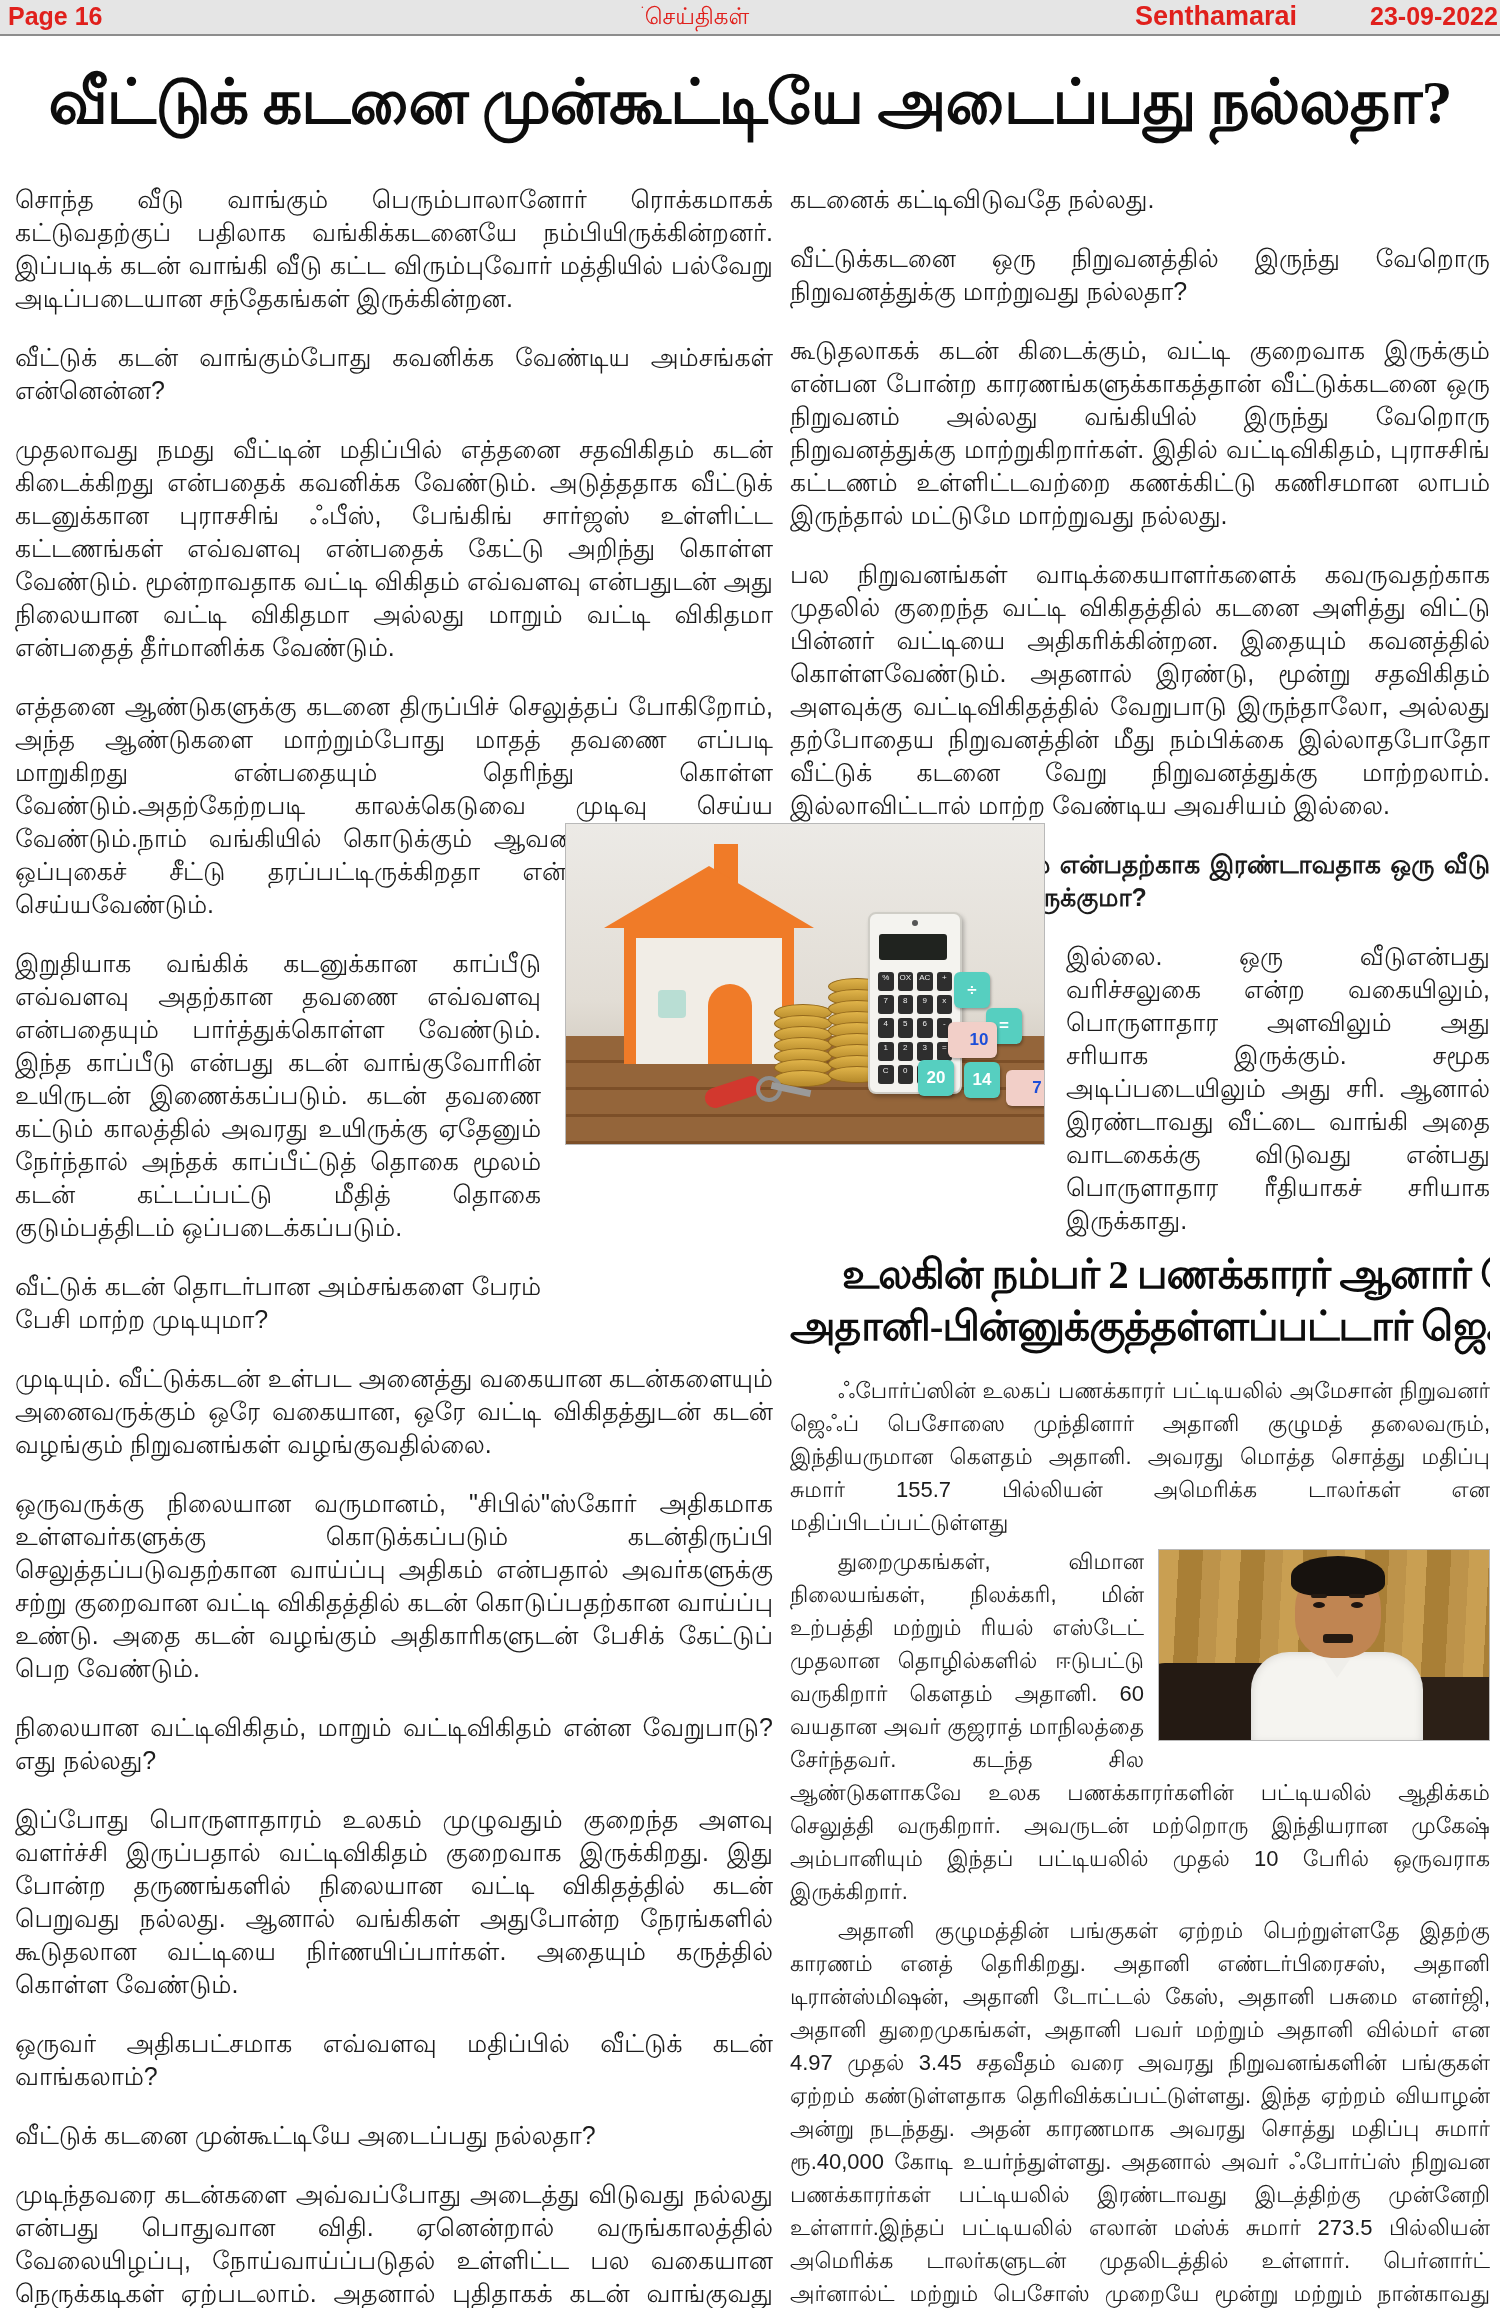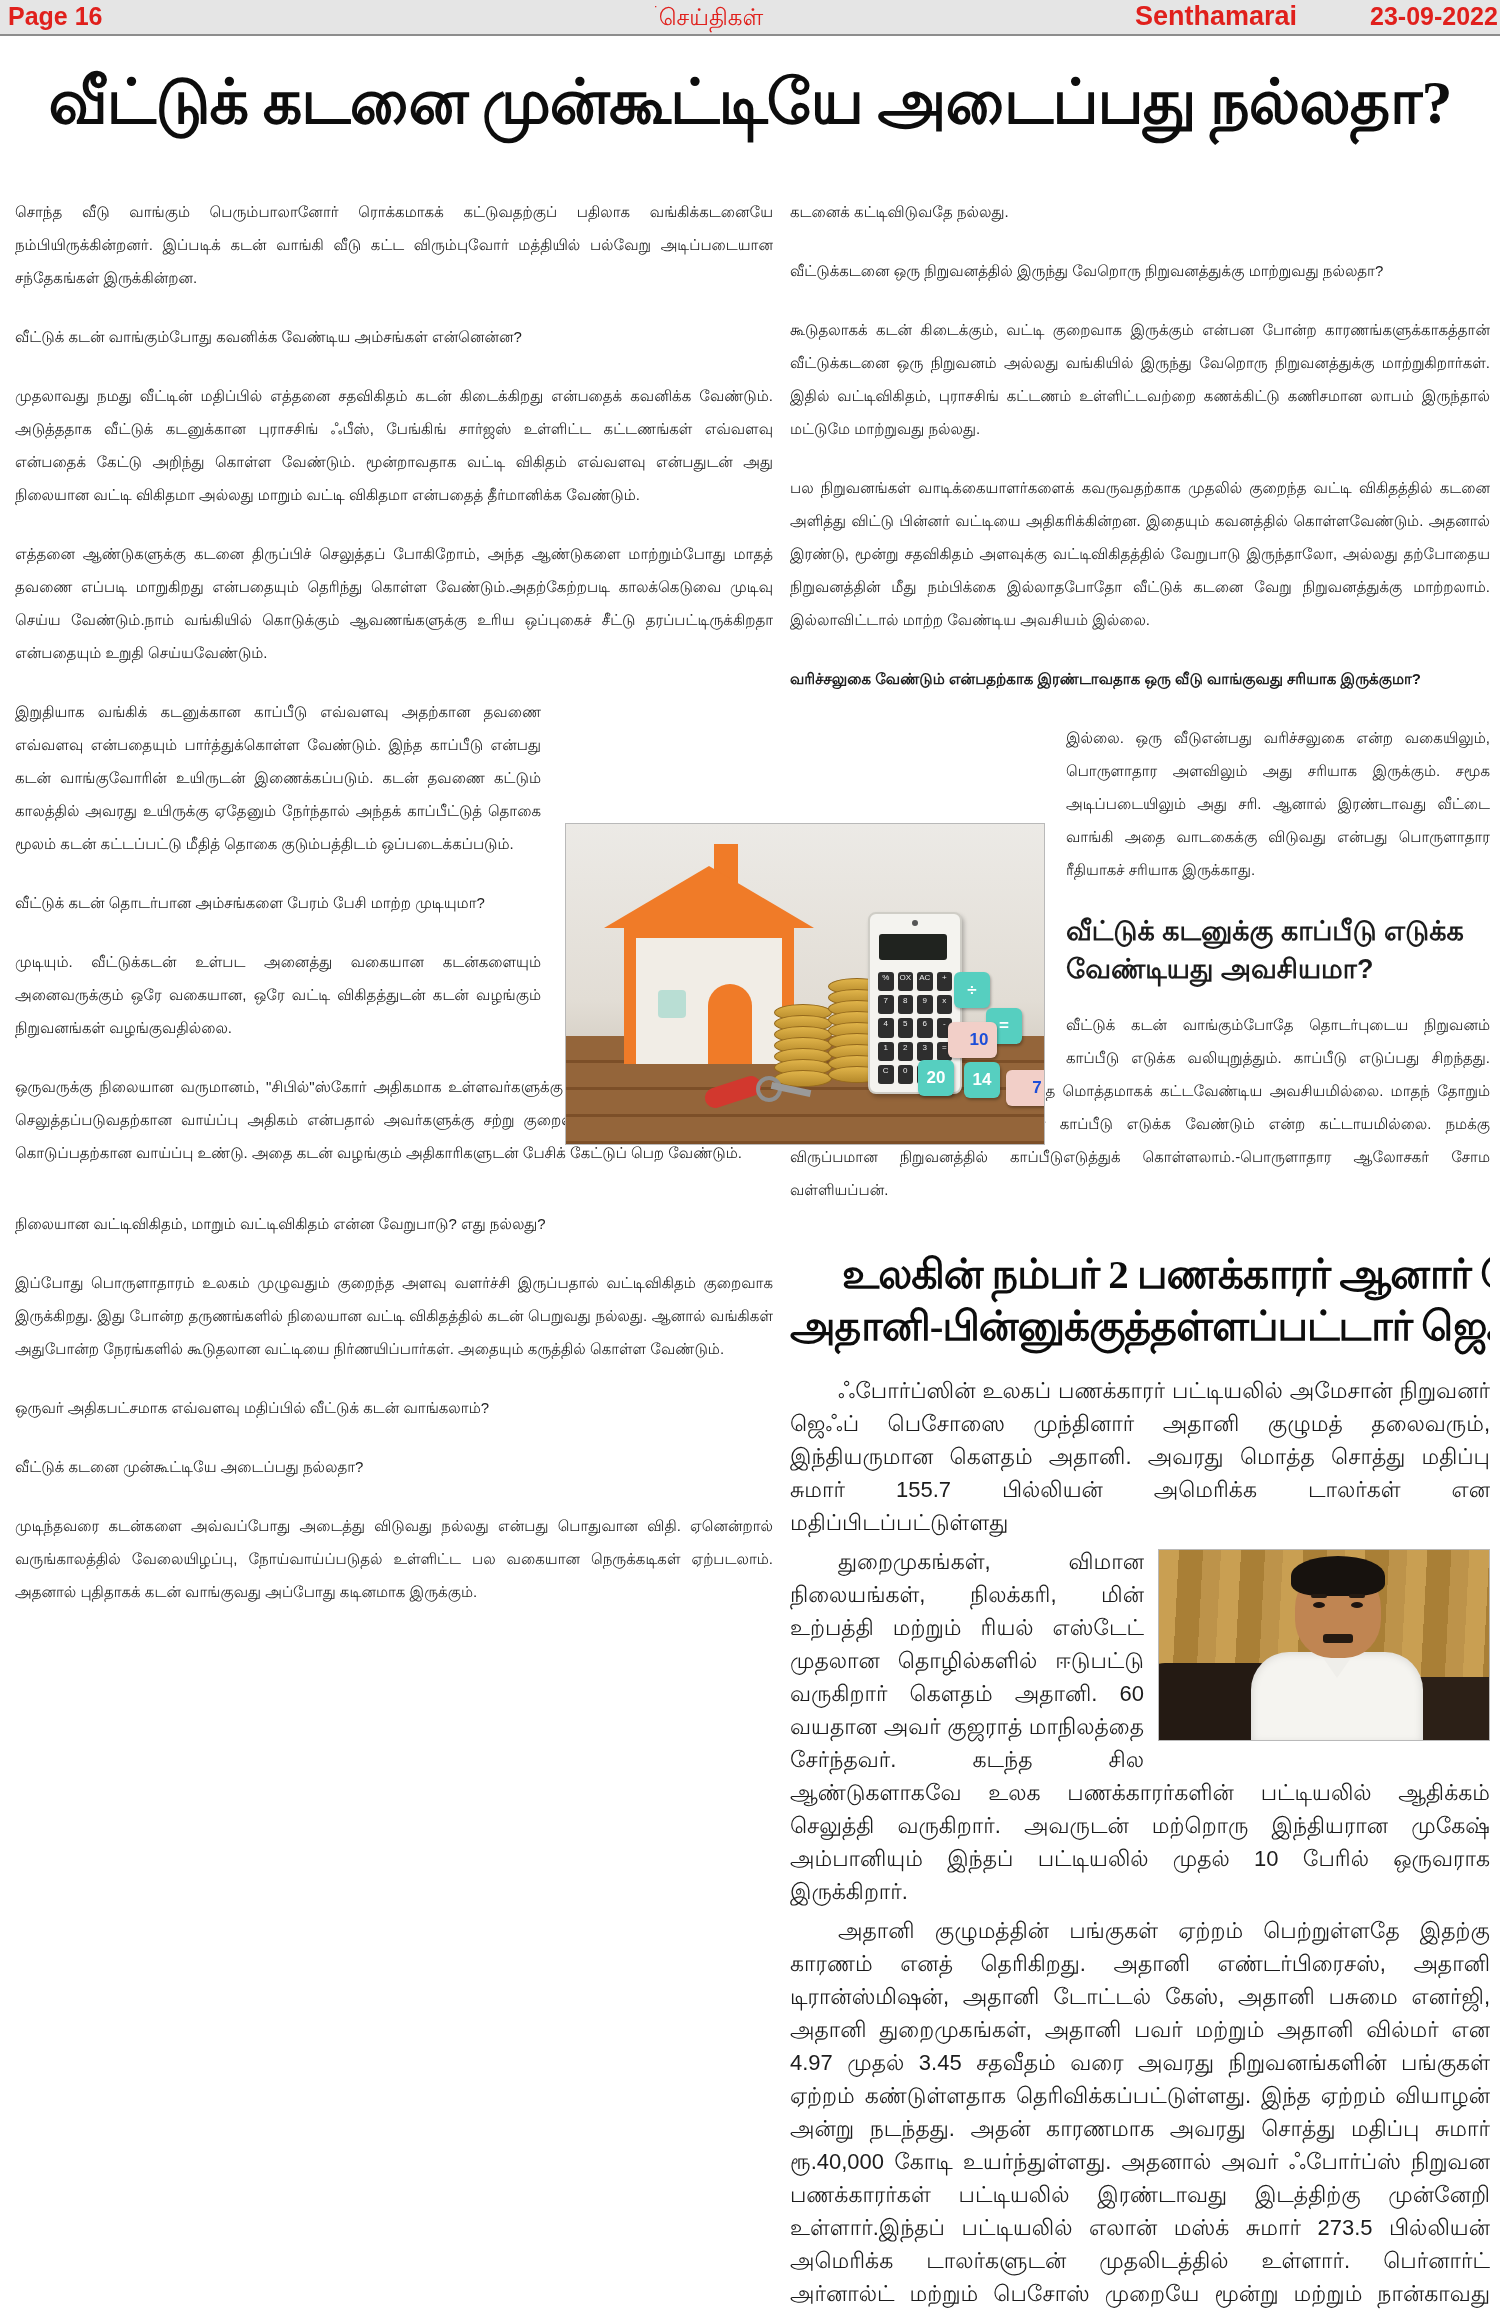--- a/index.html
+++ b/index.html
@@ -3,35 +3,35 @@
 <meta charset="utf-8">
 <style>
   html,body{margin:0;padding:0;background:#ffffff;}
   body{width:1500px;height:2318px;position:relative;overflow:hidden;
        font-family:"Liberation Sans","DejaVu Sans",sans-serif;color:#1c1c1c;}
 
   
   .hdr{position:absolute;left:0;top:0;width:1500px;height:34px;background:#e5e5e5;
        border-bottom:2px solid #8d8d8d;}
   .hdr .pg{position:absolute;left:8px;top:2px;font-size:25px;font-weight:bold;color:#e0201c;}
-  .hdr .sec{position:absolute;left:654px;top:4px;font-size:23px;color:#e0201c;}
+  .hdr .sec{position:absolute;left:640px;top:4px;font-size:23px;color:#e0201c;font-family:Liberation Serif, serif;}
   .hdr .sec .mark{font-size:14px;vertical-align:top;}
   .hdr .brand{position:absolute;left:1135px;top:1px;font-size:27px;font-weight:bold;color:#e0201c;}
   .hdr .date{position:absolute;left:1370px;top:2px;font-size:25px;font-weight:bold;color:#e0201c;}
 
   
   .h1{position:absolute;left:10px;top:40px;width:1480px;height:130px;
       font-family:"Liberation Serif","DejaVu Serif",serif;
       font-size:62px;font-weight:bold;color:#0d0d0d;text-align:center;
       letter-spacing:-1px;line-height:125px;white-space:nowrap;}
 
   
   .colL{position:absolute;left:15px;top:183px;width:758px;height:2125px;overflow:hidden;}
   .colR{position:absolute;left:790px;top:183px;width:700px;height:1058px;overflow:hidden;}
-  .colL p,.colR p{margin:12px 0 26px 0;font-size:15px;line-height:33px;text-align:justify;}
+  .colL p,.colR p{margin:0 0 26px 0;font-size:25px;line-height:33px;text-align:justify;}
   p.q{font-weight:normal;}
   p.qb{font-weight:bold;}
   p.sub{font-size:27px;line-height:38px;font-weight:bold;text-align:left;margin:6px 0 20px 0;}
   .wrapR{float:right;width:220px;height:338px;margin-left:12px;}
   .wrapL{float:left;width:262px;height:330px;margin-right:14px;}
 
   
   .photo1{position:absolute;left:565px;top:823px;width:478px;height:320px;
           border:1px solid #b9b9b9;overflow:hidden;
           background:linear-gradient(180deg,#eceae6 0%,#e2ddd5 55%,#d8d2c8 68%);}

